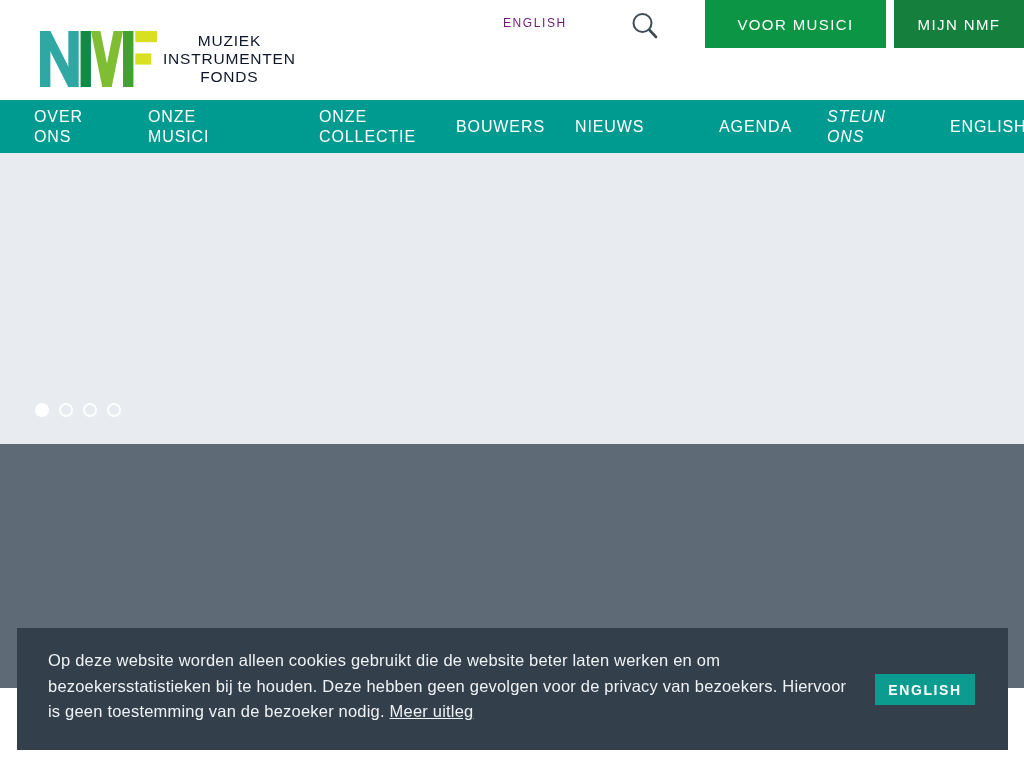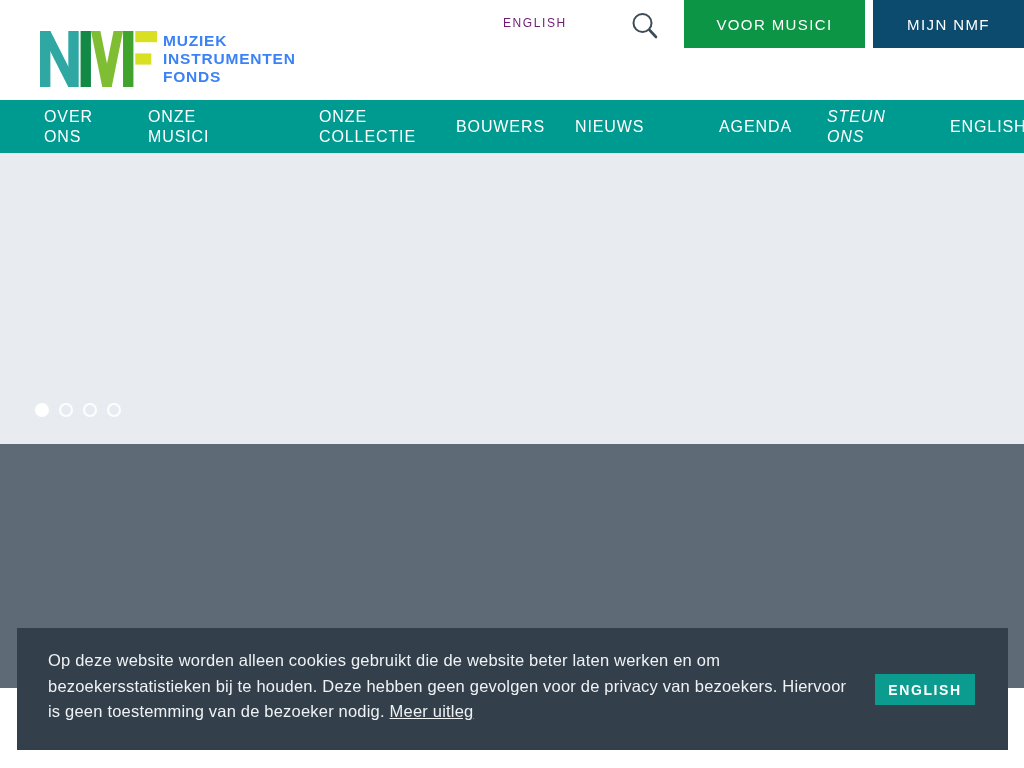--- a/index.html
+++ b/index.html
@@ -12,58 +12,58 @@
   }
 
   
   .header { position:relative; height:100px; background:#ffffff; }
 
   .logo { position:absolute; left:40px; top:31px; display:flex; align-items:center; cursor:pointer; }
   .logo svg { width:117px; height:56px; display:block; }
   .logo-text {
     margin-left:6px;
     font-size:15.5px; line-height:18px; letter-spacing:0.8px;
-    color:#3b82f6; font-weight:700;
+    color:#0f172a; font-weight:400;text-align:center;
   }
 
   .lang-link {
     position:absolute; left:503px; top:16px;
     font-size:12px; letter-spacing:1.6px; color:#701a75; cursor:pointer;
   }
 
   .search-btn { position:absolute; left:629px; top:10px; width:32px; height:32px; cursor:pointer; }
   .search-btn svg { width:32px; height:32px; display:block; }
 
   .header-buttons { position:absolute; right:0; top:0; display:flex; height:48px;gap:8px; }
   .hbtn {
     display:flex; align-items:center; justify-content:center;
     color:#ffffff; font-size:15px; letter-spacing:1.4px; cursor:pointer; border:none;
     font-family:inherit;
   }
   .hbtn.voor { width:181px; background:#0D9546; }
-  .hbtn.mijn { width:151px; background:#0c4a6e; }
+  .hbtn.mijn { width:130px; background:#15803d; }
 
   
   .nav {
     height:53px; background:#009B90;
     display:flex; align-items:center; padding-left:34px;
   }
   .nav-item {
     color:#ffffff; font-size:16px; letter-spacing:0.9px; line-height:19.5px;
     cursor:pointer; flex:none;
   }
   .nav-item:nth-child(1) { width:114px; }
   .nav-item:nth-child(2) { width:138px; }
   .nav-item:nth-child(3) { width:170px; }
   .nav-item:nth-child(4) { width:119px; }
   .nav-item:nth-child(5) { width:100px; }
   .nav-item:nth-child(6) { width:108px;margin-left:44px; }
   .nav-item:nth-child(7) { width:123px; }
   .nav-item:nth-child(8) { width:auto; }
-  .nav-item:nth-child(1) .nav-label { max-width:62px;margin-left:10px; }
+  .nav-item:nth-child(1) .nav-label { max-width:62px; }
   .nav-item:nth-child(2) .nav-label { max-width:82px; }
   .nav-item:nth-child(3) .nav-label { max-width:112px;margin-left:33px; }
   .nav-item:nth-child(7) .nav-label { max-width:64px;font-style:italic; }
   .nav-label { display:block; }
 
   
   .hero { height:291px; background:#E8ECF0; position:relative; }
   .dots { position:absolute; left:35px; bottom:27px; display:flex; gap:10px; }
   .dot {
     width:14px; height:14px; border-radius:50%;

